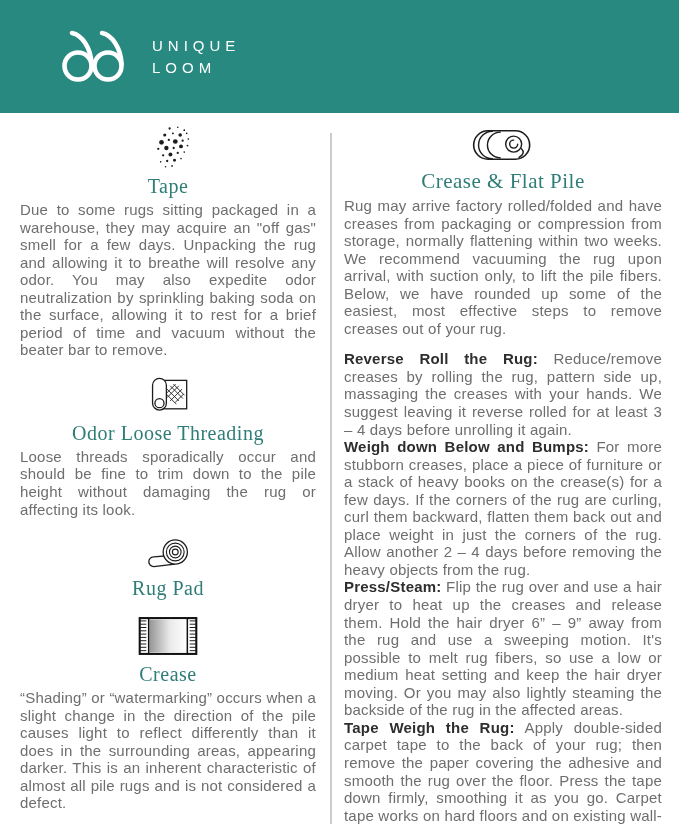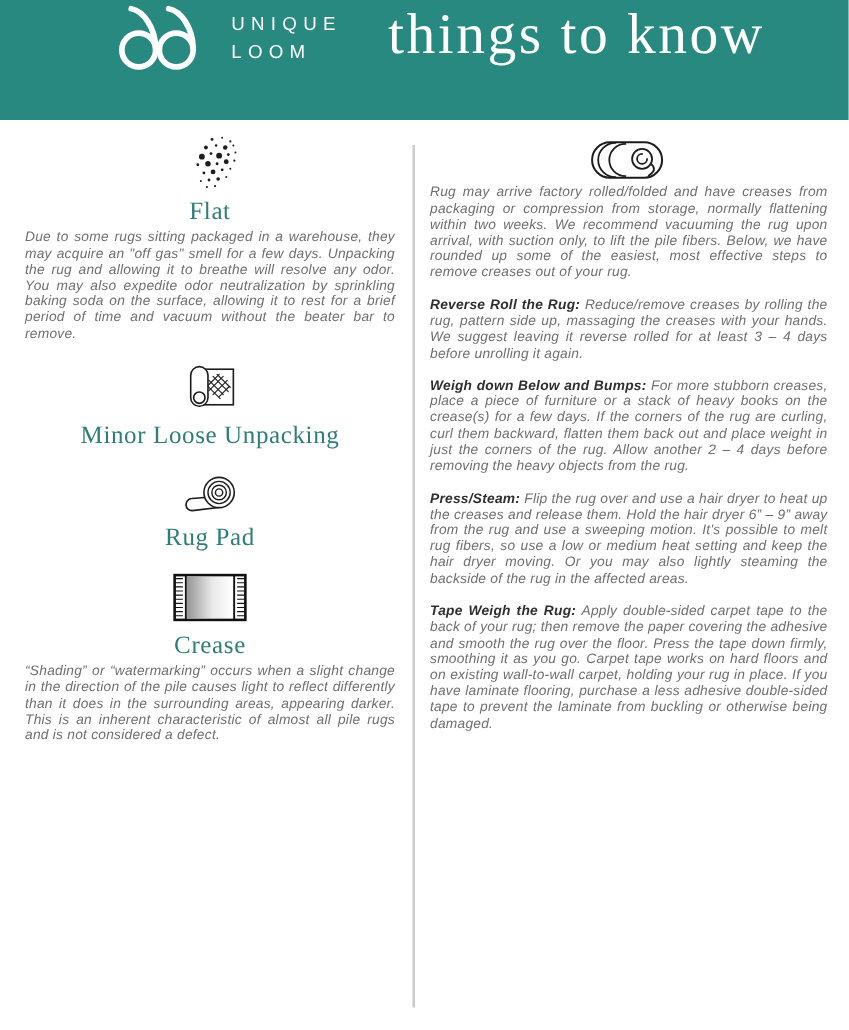--- a/index.html
+++ b/index.html
@@ -9,23 +9,23 @@
     --bold:#2e2e2e;
     --divider:#cccccc;
     --ink:#1d1d1d;
   }
   *{margin:0;padding:0;box-sizing:border-box;}
   html,body{width:679px;height:824px;overflow:hidden;background:#ffffff;}
   body{font-family:"Liberation Sans", sans-serif;color:var(--body);}
 
   
   .header{
-    height:96px;background:var(--teal);
-    display:flex;align-items:flex-start;
-    padding:0 24px 0 89px;
+    height:113px;background:var(--teal);
+    display:flex;align-items:center;
+    padding:0 24px 0 56px;
   }
   .brand{display:flex;align-items:center;gap:12px;}
   .brand svg{display:block;}
   .brand-text{color:#ffffff;font-size:15px;letter-spacing:5px;line-height:1.45;font-weight:400;}
   .page-title{
     flex:1;text-align:center;color:#ffffff;
     font-family:"Liberation Serif", serif;
     font-size:46px;letter-spacing:2px;font-weight:400;
     padding-right:6px;
   }
@@ -43,25 +43,24 @@
   .section{margin-bottom:13px;text-align:center;}
   .icon-wrap{display:flex;justify-content:center;align-items:flex-end;}
   h2{
     font-family:"Liberation Serif", serif;
     color:var(--heading);
     font-size:20px;font-weight:400;
     margin:4px 0 3px 0;letter-spacing:0.5px;
   }
   .col p, .col-right p{
     text-align:justify;
-    font-size:11px;line-height:1.17;
+    font-size:15px;line-height:1.17;
     letter-spacing:0.2px;
-    font-style:italic;
-  }
-  .tip{margin-top:13px;}
+  }
+  .tip{}
   .tip strong{color:var(--bold);font-weight:700;}
   svg .ln{stroke:var(--ink);fill:none;stroke-linecap:round;stroke-linejoin:round;}
   svg .fw{fill:#ffffff;stroke:var(--ink);}
 </style>
 </head>
 <body>
 
 <div class="header">
   <div class="brand">
     <svg width="84" height="62" viewBox="0 0 84 62">
@@ -70,21 +69,20 @@
         <circle cx="52" cy="40" r="13.5"></circle>
         <path d="M35.5 38 C35 22 26 9 16 7"></path>
         <path d="M65.5 38 C65 22 56 9 46 7"></path>
       </g>
     </svg>
     <div class="brand-text">
       <div>UNIQUE</div>
       <div>LOOM</div>
     </div>
   </div>
-  <div class="page-title">things to know</div>
 </div>
 
 <div class="content">
 
   <div class="col">
 
     <div class="section">
       <div class="icon-wrap">
         <svg width="52" height="46" viewBox="0 0 64 56">
           <g fill="#1d1d1d">
@@ -111,21 +109,21 @@
               <circle cx="52" cy="33" r="1"></circle>
             <circle cx="23" cy="45" r="1"></circle>
               <circle cx="31" cy="44" r="1.4"></circle>
               <circle cx="40" cy="43" r="1.8"></circle>
               <circle cx="48" cy="41" r="1"></circle>
             <circle cx="29" cy="51" r="1"></circle>
               <circle cx="37" cy="50" r="1.1"></circle>
           </g>
         </svg>
       </div>
-      <h2>Flat</h2>
+      <h2>Tape</h2>
       <p>Due to some rugs sitting packaged in a warehouse, they may acquire an "off gas" smell for a few days. Unpacking the rug and allowing it to breathe will resolve any odor. You may also expedite odor neutralization by sprinkling baking soda on the surface, allowing it to rest for a brief period of time and vacuum without the beater bar to remove.</p>
     </div>
 
     <div class="section">
       <div class="icon-wrap">
         <svg width="52" height="46" viewBox="0 0 64 56">
           <rect class="fw" x="25" y="10" width="30" height="35" stroke-width="1.6"></rect>
           <g class="ln" stroke-width="1.1">
             <path d="M31 21 L45 35"></path>
               <path d="M35 17 L50 32"></path>
@@ -133,21 +131,22 @@
               <path d="M29 26 L42 39"></path>
             <path d="M45 17 L31 31"></path>
               <path d="M49 21 L35 35"></path>
               <path d="M51 27 L41 37"></path>
               <path d="M41 15 L28 28"></path>
           </g>
           <path class="fw" d="M13 16 a8.5 8.5 0 0 1 17 0 v22 a8.5 8.5 0 0 1 -17 0 z" stroke-width="1.6"></path>
           <circle class="fw" cx="21.5" cy="38" r="5.6" stroke-width="1.6"></circle>
         </svg>
       </div>
-      <h2>Minor Loose Unpacking</h2>
+      <h2>Odor Loose Threading</h2>
+      <p>Loose threads sporadically occur and should be fine to trim down to the pile height without damaging the rug or affecting its look.</p>
     </div>
 
     <div class="section">
       <div class="icon-wrap">
         <svg width="52" height="42" viewBox="0 0 64 52">
           <path class="fw" d="M40 30 L14 32 A6 6 0 0 0 14.5 44 L40 41 Z" stroke-width="1.6"></path>
           <circle class="fw" cx="41" cy="26" r="15" stroke-width="1.6"></circle>
           <circle class="ln" cx="41" cy="26" r="11" stroke-width="1.4"></circle>
           <circle class="ln" cx="41" cy="26" r="7.2" stroke-width="1.4"></circle>
           <circle class="ln" cx="41" cy="26" r="3.6" stroke-width="1.4"></circle>
@@ -190,20 +189,21 @@
       <div class="icon-wrap">
         <svg width="64" height="40" viewBox="0 0 72 44">
           <rect class="fw" x="3" y="6" width="63" height="32" rx="16" stroke-width="1.8"></rect>
           <path class="ln" d="M24 6.5 A15.5 15.5 0 0 0 24 37.5" stroke-width="1.6"></path>
           <path class="ln" d="M33 7.5 A14.5 14.5 0 0 0 33 36.5" stroke-width="1.6"></path>
           <circle class="ln" cx="48" cy="21" r="9" stroke-width="1.6"></circle>
           <path class="ln" d="M48 16.5 a4.5 4.5 0 1 0 4.5 4.5" stroke-width="1.6"></path>
           <path class="ln" d="M56.5 26 Q62 31 54 36" stroke-width="1.6"></path>
         </svg>
       </div>
+      <h2 style="font-size:21px;">Crease &amp; Flat Pile</h2>
       <p>Rug may arrive factory rolled/folded and have creases from packaging or compression from storage, normally flattening within two weeks. We recommend vacuuming the rug upon arrival, with suction only, to lift the pile fibers. Below, we have rounded up some of the easiest, most effective steps to remove creases out of your rug.</p>
     </div>
 
     <p class="tip">
       <strong>Reverse Roll the Rug:</strong>
       <span>Reduce/remove creases by rolling the rug, pattern side up, massaging the creases with your hands. We suggest leaving it reverse rolled for at least 3 – 4 days before unrolling it again.</span>
     </p>
 
     <p class="tip">
       <strong>Weigh down Below and Bumps:</strong>

